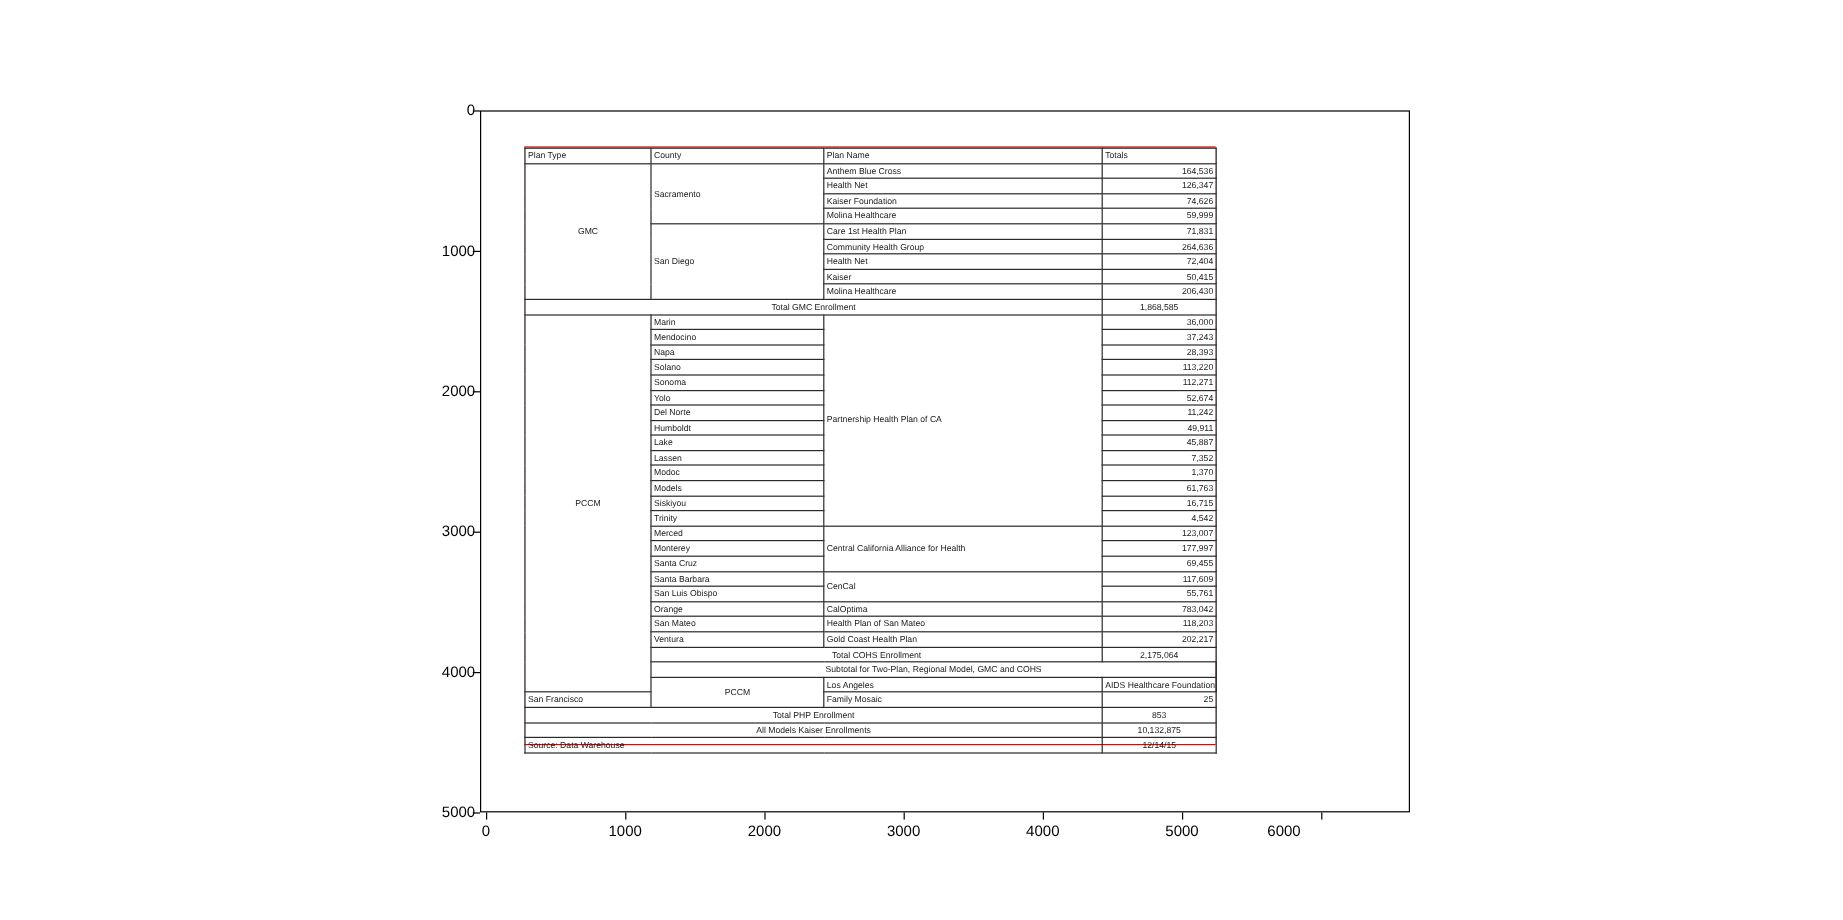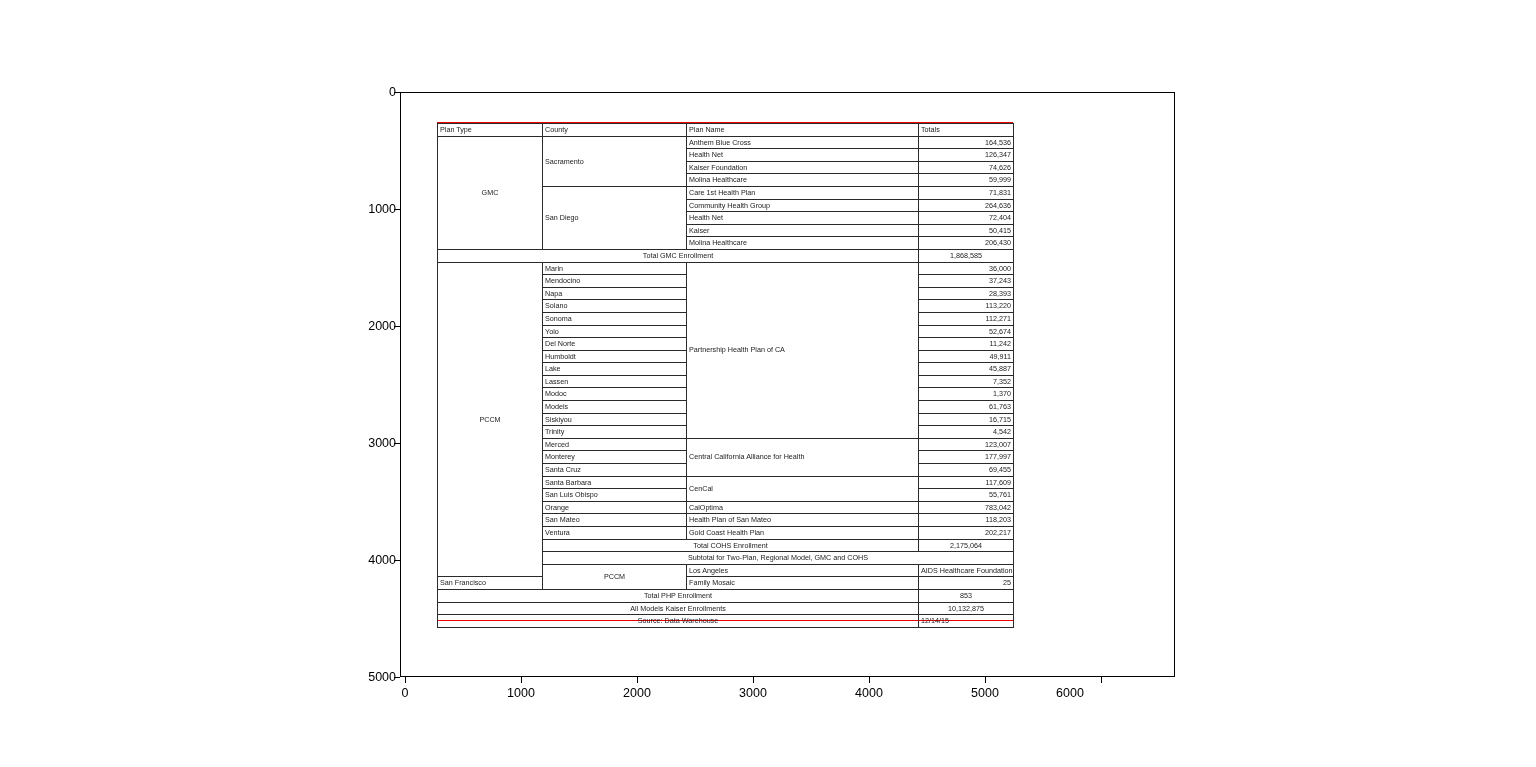--- a/index.html
+++ b/index.html
@@ -111,22 +111,22 @@
     font-size: 8.6px;
   }
   .vcenter { vertical-align: middle; }
   .totalrow td { font-weight: bold; text-align: center; }
 
   .source-row td {
     border: none;
     font-size: 7px;
     padding-top: 5px;
   }
-  .src-left { text-align: center; }
-  .src-right { text-align: left; margin-left: 46px; }
+  .src-left { text-align: left; }
+  .src-right { text-align: center; margin-left: 46px; }
 
   .colw1 { width: 105px; }
   .colw2 { width: 144px; }
   .colw3 { width: 232px; }
   .colw4 { width: 95px; }
 </style>
 </head>
 <body>
 
 <div id="root">

